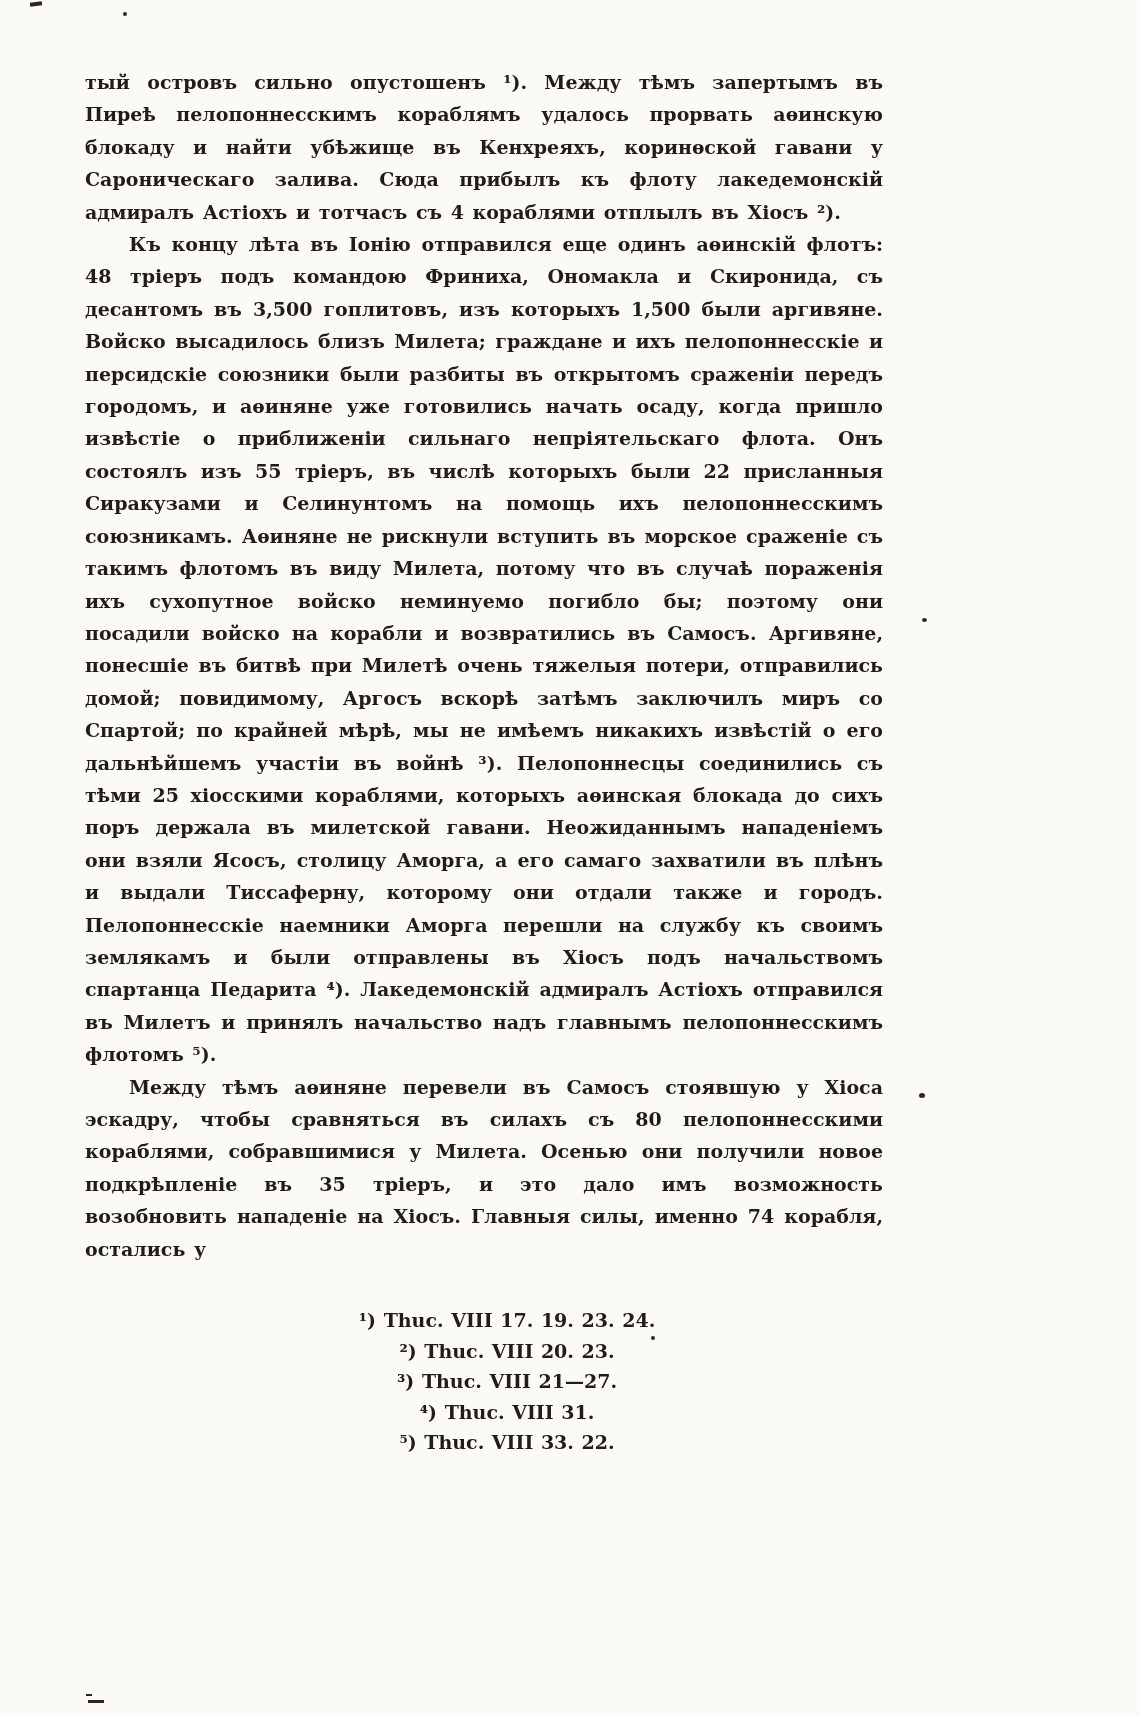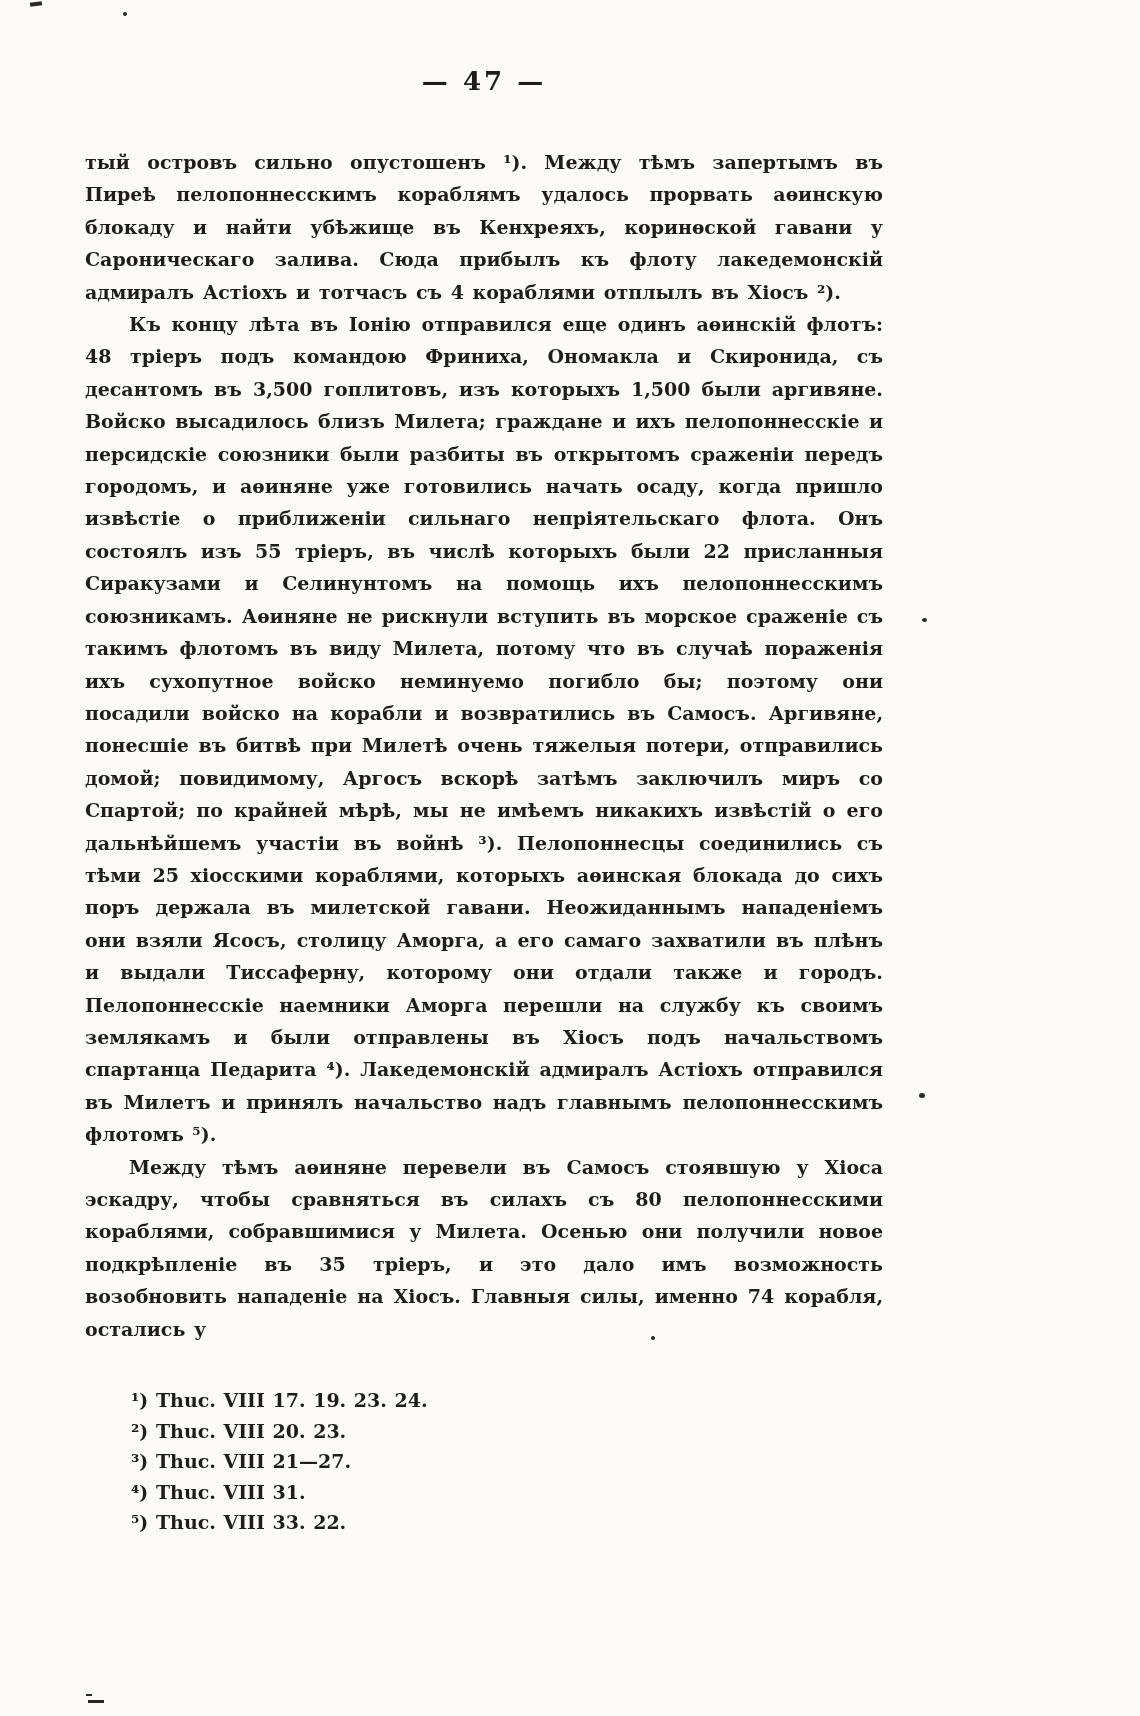--- a/index.html
+++ b/index.html
@@ -43,20 +43,21 @@
   }
   .footnotes {
     margin-top: 40px;
     margin-left: 46px;
   }
   .footnote {
     font-size: 19px;
     line-height: 30.5px;
     font-weight: bold;
     word-spacing: 1px;
+    text-align: center;
   }
   .artifact {
     position: absolute;
     background: #2a2категория6920;
     background: #2b2620;
   }
   .a1 { left: 30px;  top: 2px;    width: 12px; height: 4px; transform: rotate(-8deg); }
   .a2 { left: 123px; top: 12px;   width: 4px;  height: 4px; border-radius: 50%; }
   .a3 { left: 922px; top: 618px;  width: 5px;  height: 4px; border-radius: 50%; }
   .a4 { left: 919px; top: 1093px; width: 6px;  height: 5px; border-radius: 50%; }
@@ -64,21 +65,20 @@
   .a6 { left: 88px;  top: 1700px; width: 16px; height: 3px; }
   .a7 { left: 86px;  top: 1694px; width: 6px;  height: 2px; }
 </style>
 </head>
 <body>
 
 <div class="page">
 
   <div class="content">
 
-    <div class="page-number">— 47 —</div>
 
     <div class="body-text">
       <p>тый островъ сильно опустошенъ ¹). Между тѣмъ запертымъ въ Пиреѣ пелопоннесскимъ кораблямъ удалось прорвать аѳинскую блокаду и найти убѣжище въ Кенхреяхъ, коринѳской гавани у Сароническаго залива. Сюда прибылъ къ флоту лакедемонскій адмиралъ Астіохъ и тотчасъ съ 4 кораблями отплылъ въ Хіосъ ²).</p>
       <p class="indent">Къ концу лѣта въ Іонію отправился еще одинъ аѳинскій флотъ: 48 тріеръ подъ командою Фриниха, Ономакла и Скиронида, съ десантомъ въ 3,500 гоплитовъ, изъ которыхъ 1,500 были аргивяне. Войско высадилось близъ Милета; граждане и ихъ пелопоннесскіе и персидскіе союзники были разбиты въ открытомъ сраженіи передъ городомъ, и аѳиняне уже готовились начать осаду, когда пришло извѣстіе о приближеніи сильнаго непріятельскаго флота. Онъ состоялъ изъ 55 тріеръ, въ числѣ которыхъ были 22 присланныя Сиракузами и Селинунтомъ на помощь ихъ пелопоннесскимъ союзникамъ. Аѳиняне не рискнули вступить въ морское сраженіе съ такимъ флотомъ въ виду Милета, потому что въ случаѣ пораженія ихъ сухопутное войско неминуемо погибло бы; поэтому они посадили войско на корабли и возвратились въ Самосъ. Аргивяне, понесшіе въ битвѣ при Милетѣ очень тяжелыя потери, отправились домой; повидимому, Аргосъ вскорѣ затѣмъ заключилъ миръ со Спартой; по крайней мѣрѣ, мы не имѣемъ никакихъ извѣстій о его дальнѣйшемъ участіи въ войнѣ ³). Пелопоннесцы соединились съ тѣми 25 хіосскими кораблями, которыхъ аѳинская блокада до сихъ поръ держала въ милетской гавани. Неожиданнымъ нападеніемъ они взяли Ясосъ, столицу Аморга, а его самаго захватили въ плѣнъ и выдали Тиссаферну, которому они отдали также и городъ. Пелопоннесскіе наемники Аморга перешли на службу къ своимъ землякамъ и были отправлены въ Хіосъ подъ начальствомъ спартанца Педарита ⁴). Лакедемонскій адмиралъ Астіохъ отправился въ Милетъ и принялъ начальство надъ главнымъ пелопоннесскимъ флотомъ ⁵).</p>
       <p class="indent">Между тѣмъ аѳиняне перевели въ Самосъ стоявшую у Хіоса эскадру, чтобы сравняться въ силахъ съ 80 пелопоннесскими кораблями, собравшимися у Милета. Осенью они получили новое подкрѣпленіе въ 35 тріеръ, и это дало имъ возможность возобновить нападеніе на Хіосъ. Главныя силы, именно 74 корабля, остались у</p>
     </div>
 
     <div class="footnotes">
       <div class="footnote">¹) Thuc. VIII 17. 19. 23. 24.</div>
       <div class="footnote">²) Thuc. VIII 20. 23.</div>

